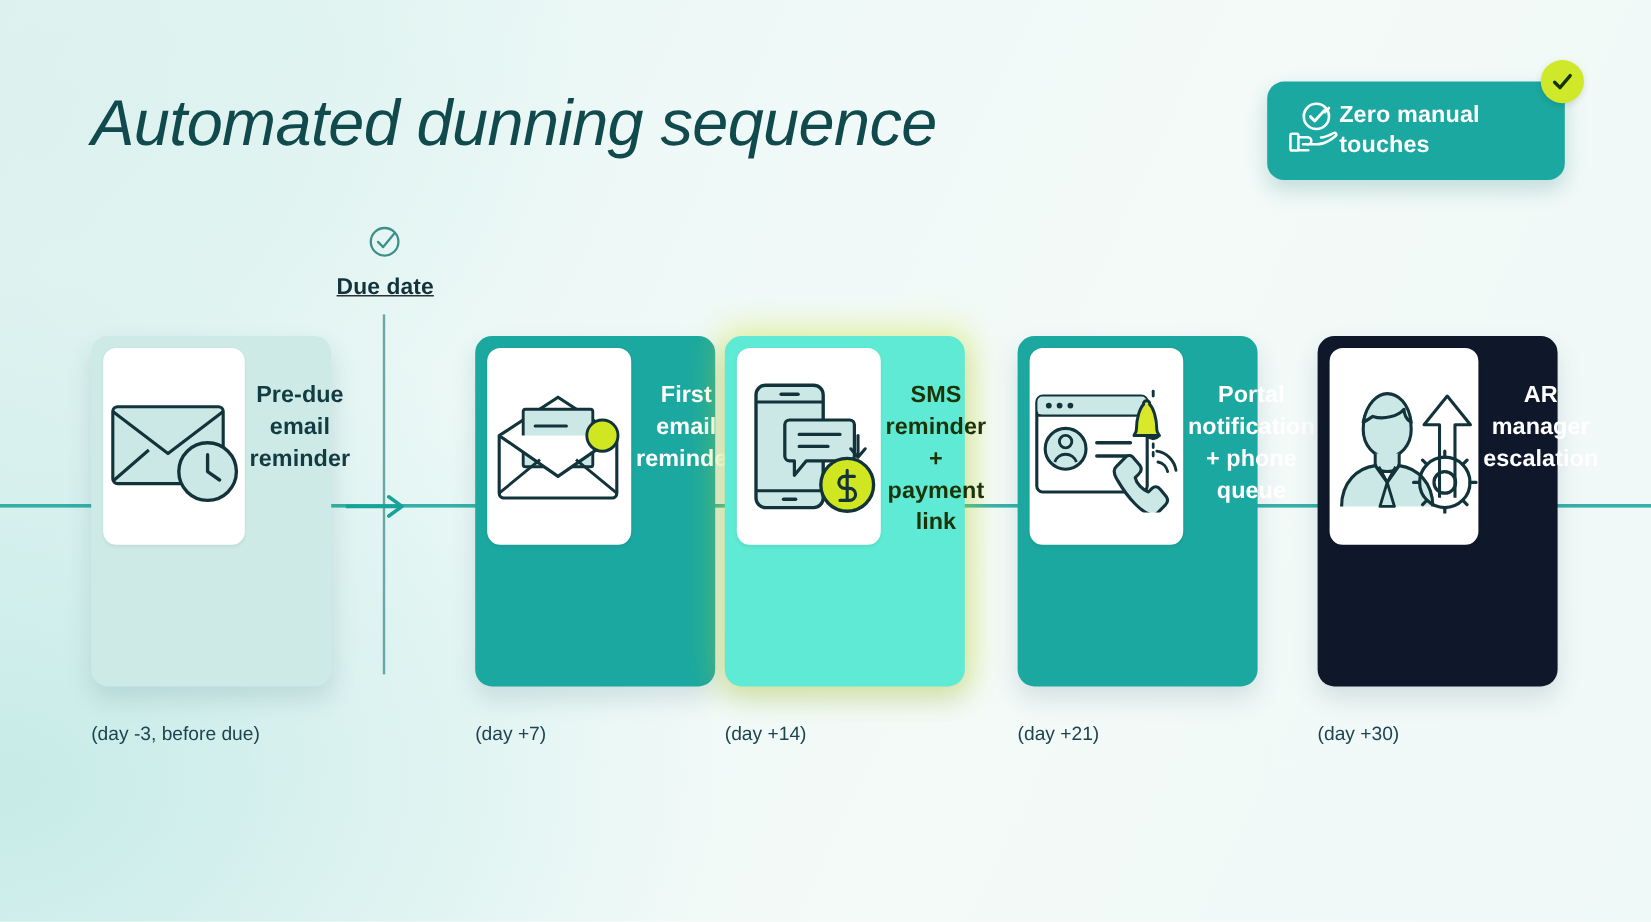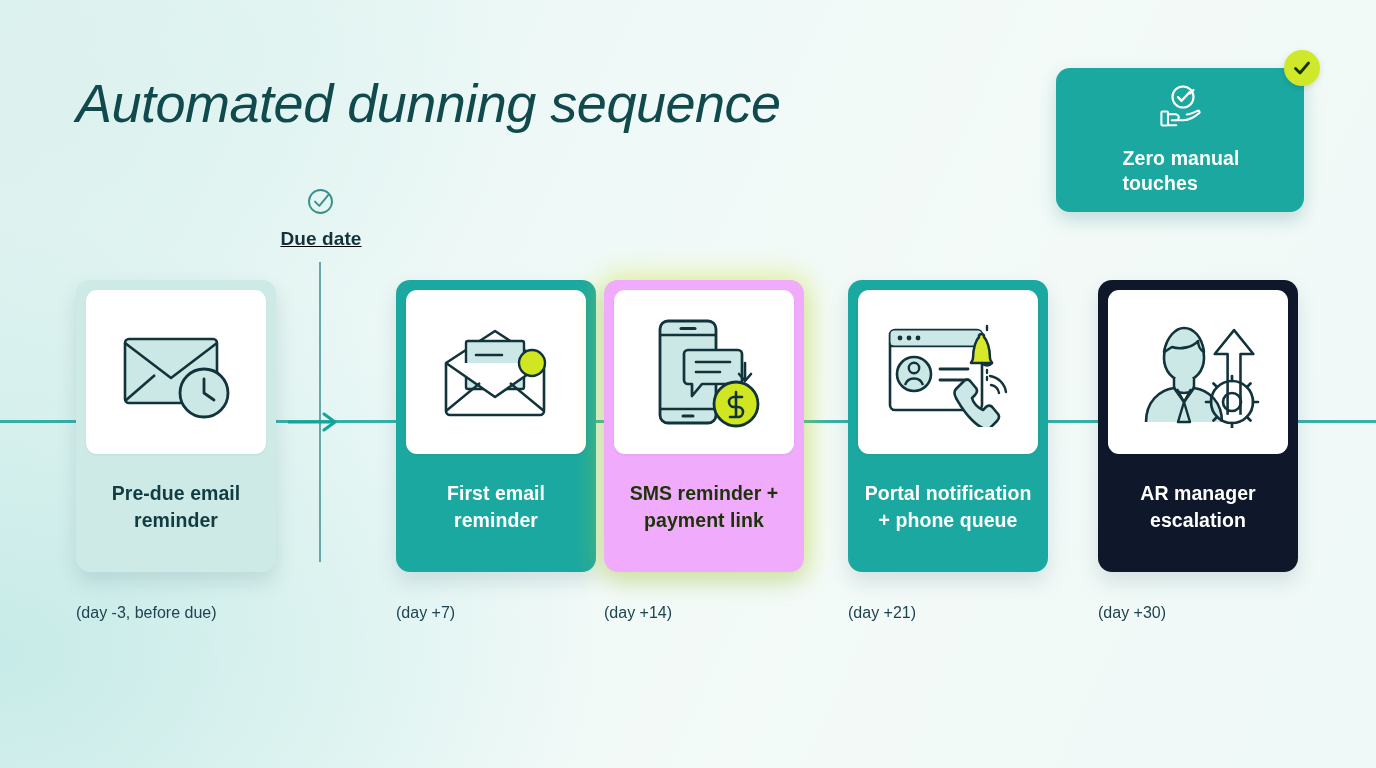--- a/index.html
+++ b/index.html
@@ -57,27 +57,26 @@
     color: #114a4d;
     letter-spacing: -0.5px;
     white-space: nowrap;
     font-style: italic;
   }
 
   
   #badge-wrap { position: absolute; left: 1056px; top: 68px; }
   #badge {
     position: relative;
-    display: flex; align-items: center; gap: 14px;
+    display: flex; align-items: center; gap: 0;
     background: #1ba8a0;
     border-radius: 14px;
     padding: 16px 16px 16px 18px;
     box-shadow: 0 8px 18px rgba(20,120,115,.22);
     min-width: 248px;
-    flex-direction: column;
   }
   #badge .badge-text {
     color: #ffffff; font-size: 19.5px; font-weight: 700;
     line-height: 1.28; letter-spacing: .1px;
   }
   #badge-check {
     position: absolute; right: -16px; top: -18px;
     width: 36px; height: 36px; border-radius: 50%;
     background: #cfe82a;
     display: flex; align-items: center; justify-content: center;
@@ -92,21 +91,21 @@
   }
   .step {
     position: absolute;
     width: 200px;
   }
   .card {
     position: relative;
     width: 200px; height: 292px;
     border-radius: 14px;
     padding: 10px 10px 0 10px;
-    display: flex; flex-direction: column; align-items: center;
+    display: flex; flex-direction: row; 
     box-shadow: 0 10px 20px rgba(40,90,100,.15);
   }
   .card-icon {
     width: 180px; height: 164px;
     background: #ffffff;
     border-radius: 11px;
     display: flex; align-items: center; justify-content: center;
     box-shadow: 0 1px 3px rgba(0,0,0,.06);
   }
   .card-label {
@@ -122,21 +121,21 @@
     font-size: 16px;
     color: #1d4450;
     white-space: nowrap;
   }
 
   
   .v-mint  { background: #cdeae6; }
   .v-mint .card-label { color: #123c42; }
   .v-teal  { background: #1ba8a0; }
   .v-teal .card-label { color: #ffffff; }
-  .v-lime  { background: #f0abfc; box-shadow: 0 0 26px 6px rgba(207,230,32,.40), 0 10px 20px rgba(40,90,100,.15); }
+  .v-lime  { background: #5eead4; box-shadow: 0 0 26px 6px rgba(207,230,32,.40), 0 10px 20px rgba(40,90,100,.15); }
   .v-lime .card-label { color: #1d3307; }
   .v-slate { background: #0f172a; }
   .v-slate .card-label { color: #ffffff; }
 
   
   #connector {
     position: absolute;
     left: 288px; top: 412px;
     width: 58px; height: 20px;
   }

